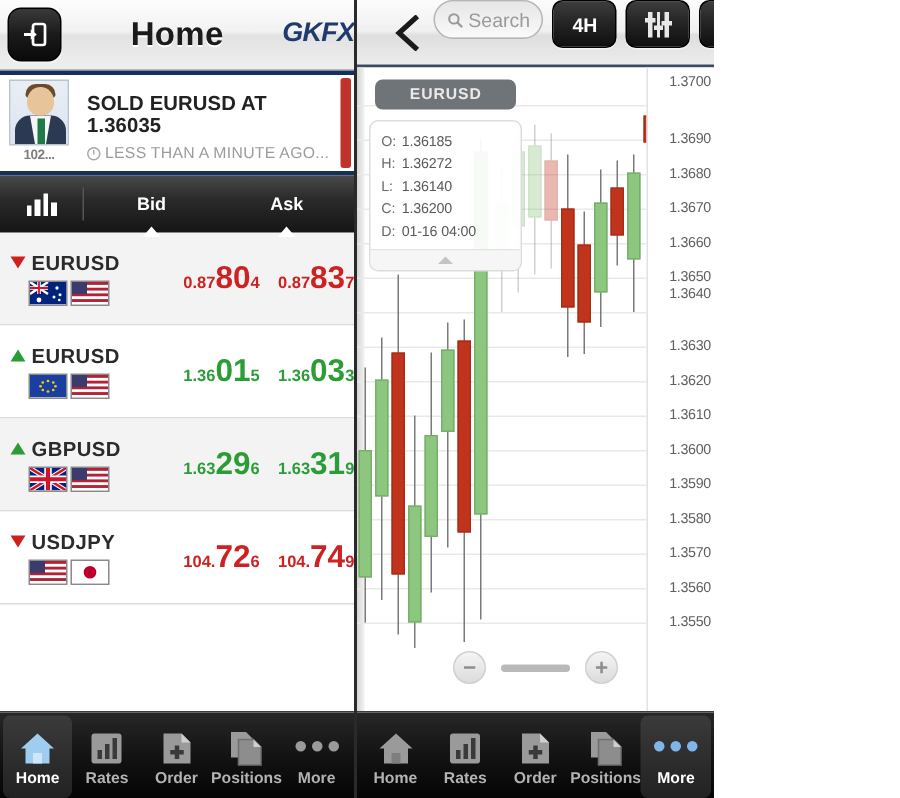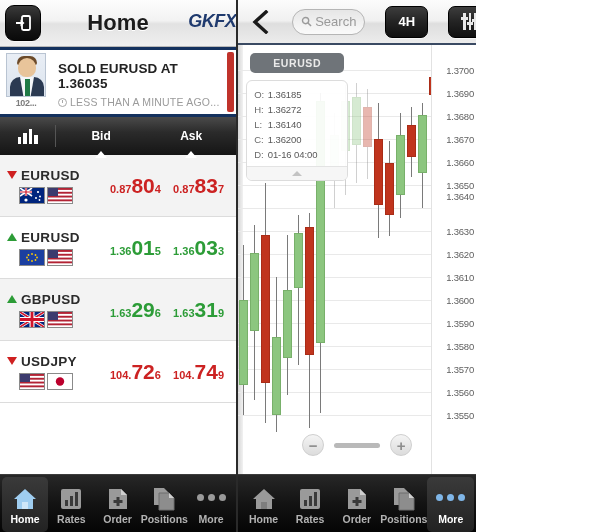--- a/index.html
+++ b/index.html
@@ -127,37 +127,37 @@
   .rate-row.plain { background: #ffffff; }
   .rr-sym { width: 110px; flex: 0 0 110px; padding-left: 7px; }
   .rr-name { display: flex; align-items: center; gap: 4px; font-size: 13.5px;
     font-weight: bold; color: #2b2b2b; letter-spacing: .3px; }
   .tri { width: 0; height: 0; border-left: 5px solid transparent; border-right: 5px solid transparent; }
   .tri.up { border-bottom: 8px solid #2c9c37; }
   .tri.down { border-top: 8px solid #cf2020; }
   .flags { display: flex; gap: 2px; margin-top: 4px; margin-left: 12px; }
   .flag { width: 26px; height: 17px; border: 1px solid #8a8a8a; position: relative;
     overflow: hidden; display: block; }
-  .rr-price { flex: 1; text-align: left; white-space: nowrap; }
+  .rr-price { flex: 1; text-align: right; white-space: nowrap; }
   .p-small { font-size: 11px; font-weight: bold; }
   .p-big { font-size: 21px; font-weight: bold; }
   .p-tiny { font-size: 11px; font-weight: bold; }
   .up-c { color: #2c9c37; }
   .down-c { color: #cc2222; }
 
   
   .phone-right {
     position: relative; width: 300px; height: 532px;
     background: #ffffff; display: flex; flex-direction: column; overflow: hidden;
   }
   .topbar-right {
     height: 45px; flex: 0 0 45px;
     background: linear-gradient(to bottom, #fcfcfc 0%, #f0f0f0 48%, #dedede 55%, #ececec 100%);
     border-bottom: 2px solid #3a4a63;
-    display: flex; align-items: center; padding: 0 10px; gap: 20px;
+    display: flex; padding: 0 21px; gap: 6px;
   }
   .back-chev { width: 24px; flex: 0 0 24px; display: flex; align-items: center;
     justify-content: center; }
   .search-box {
     flex: 1; height: 26px; border-radius: 13px;
     background: linear-gradient(to bottom, #e6e6e6, #fafafa);
     border: 1px solid #b5b5b5;
     display: flex; align-items: center; padding: 0 8px; gap: 3px;
     max-width: 112px;
   }
@@ -686,21 +686,21 @@
         <div class="ohlc-row"><b>H:</b> <span>1.36272</span></div>
         <div class="ohlc-row"><b>L:</b> <span>1.36140</span></div>
         <div class="ohlc-row"><b>C:</b> <span>1.36200</span></div>
         <div class="ohlc-row"><b>D:</b> <span>01-16 04:00</span></div>
         <div class="ohlc-foot">
           <span class="ohlc-caret"></span>
         </div>
       </div>
 
       <div class="axis-col">
-        <div class="axis-lbl" style="top:25px">1.3700</div>
+        <div class="axis-lbl" style="top:10px">1.3700</div>
         <div class="axis-lbl" style="top:48px">1.3690</div>
         <div class="axis-lbl" style="top:71px">1.3680</div>
         <div class="axis-lbl" style="top:94px">1.3670</div>
         <div class="axis-lbl" style="top:117px">1.3660</div>
         <div class="axis-lbl" style="top:140px">1.3650</div>
         <div class="axis-lbl" style="top:151px">1.3640</div>
         <div class="axis-lbl" style="top:186px">1.3630</div>
         <div class="axis-lbl" style="top:209px">1.3620</div>
         <div class="axis-lbl" style="top:232px">1.3610</div>
         <div class="axis-lbl" style="top:255px">1.3600</div>

